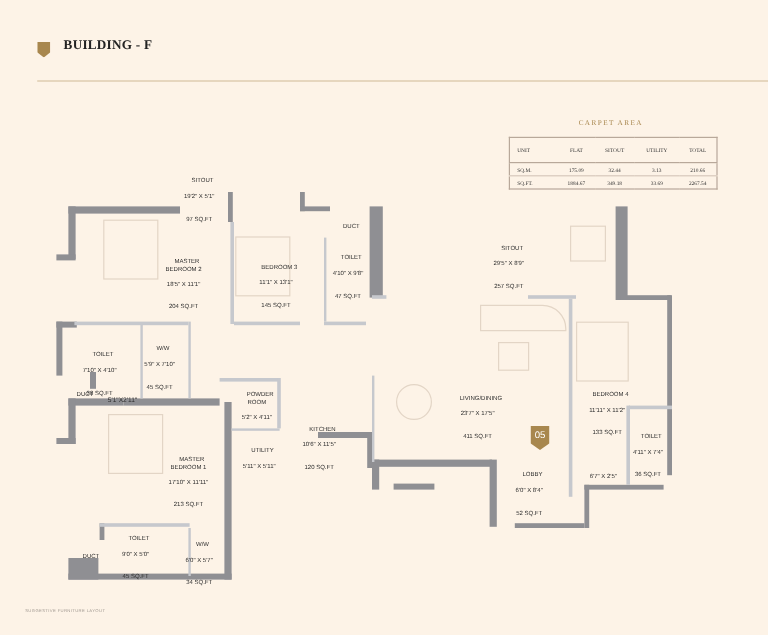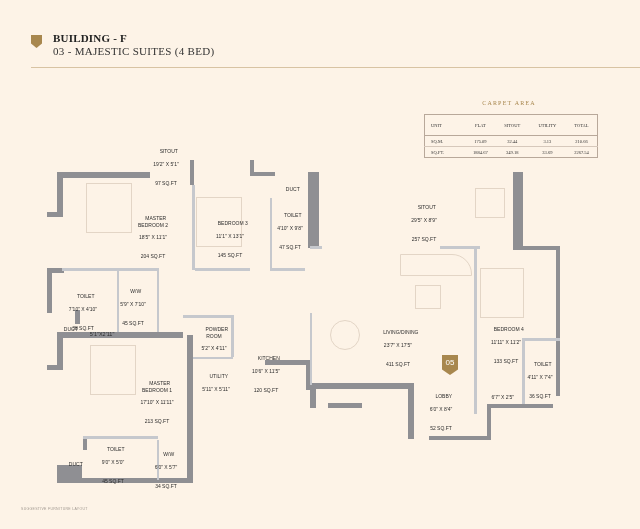--- a/index.html
+++ b/index.html
@@ -58,21 +58,20 @@
   .footnote {
     position: absolute; left: 21px; top: 507px; font-size: 3.5px; color: #a09890; letter-spacing: 0.3px;
   }
 </style>
 </head>
 <body>
 
 <div class="header">
   <div class="badge-shield"></div>
   <div class="title">BUILDING - F</div>
-  <div class="subtitle">03 - MAJESTIC SUITES (4 BED)</div>
   <div class="rule"></div>
 </div>
 
 <div class="carpet-title">CARPET AREA</div>
 <table class="carpet">
   <thead>
     <tr>
       <th>UNIT</th>
       <th>FLAT</th>
       <th>SITOUT</th>

